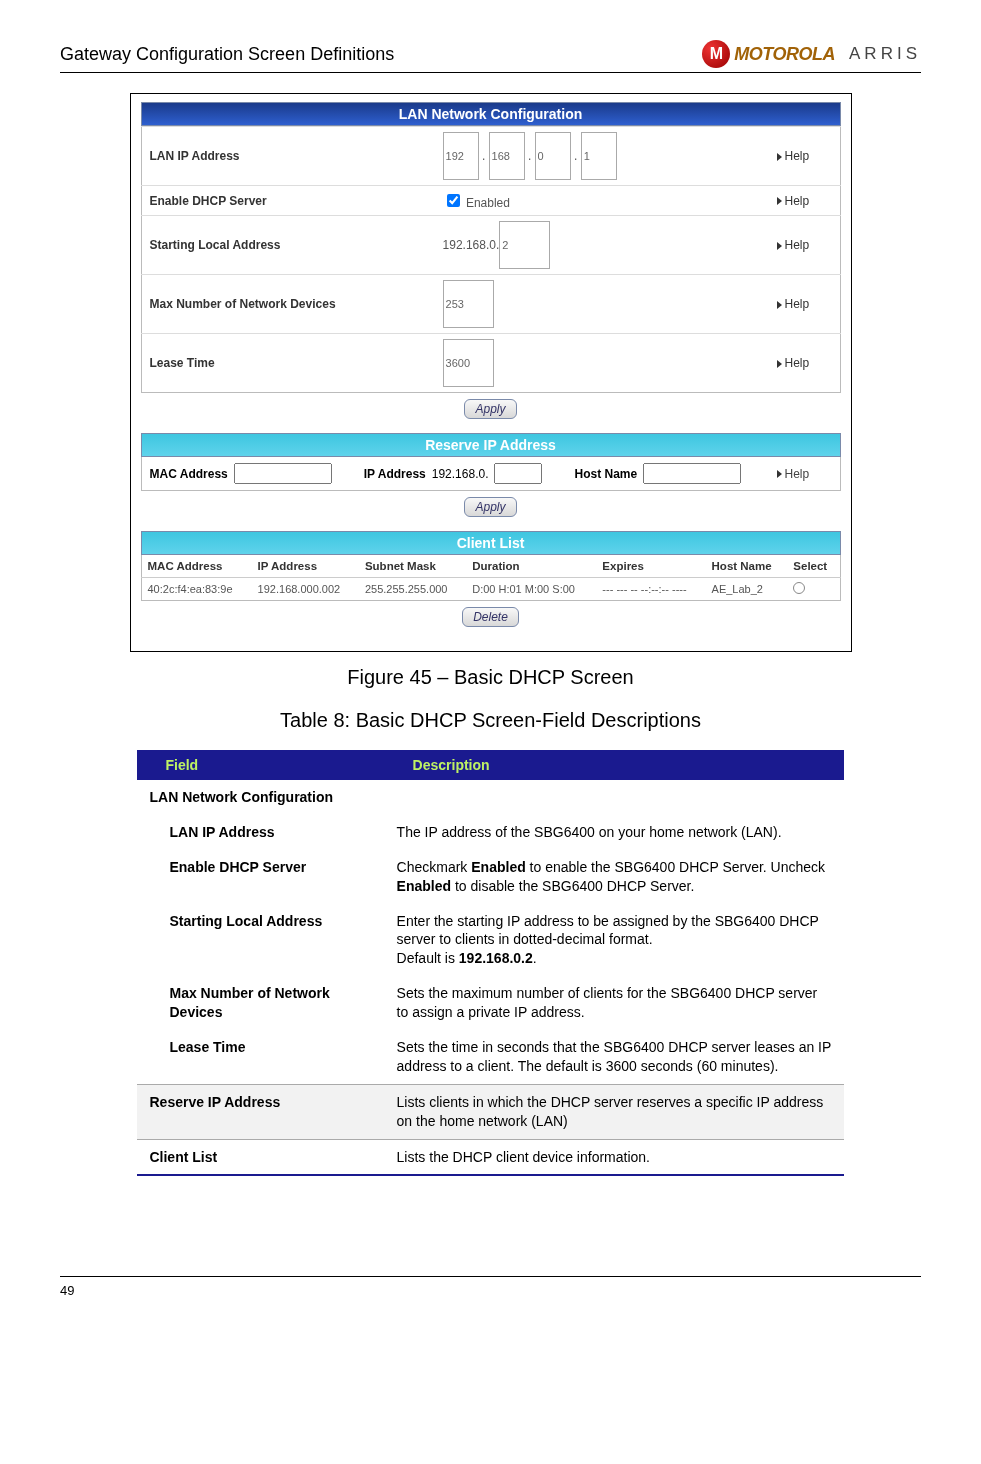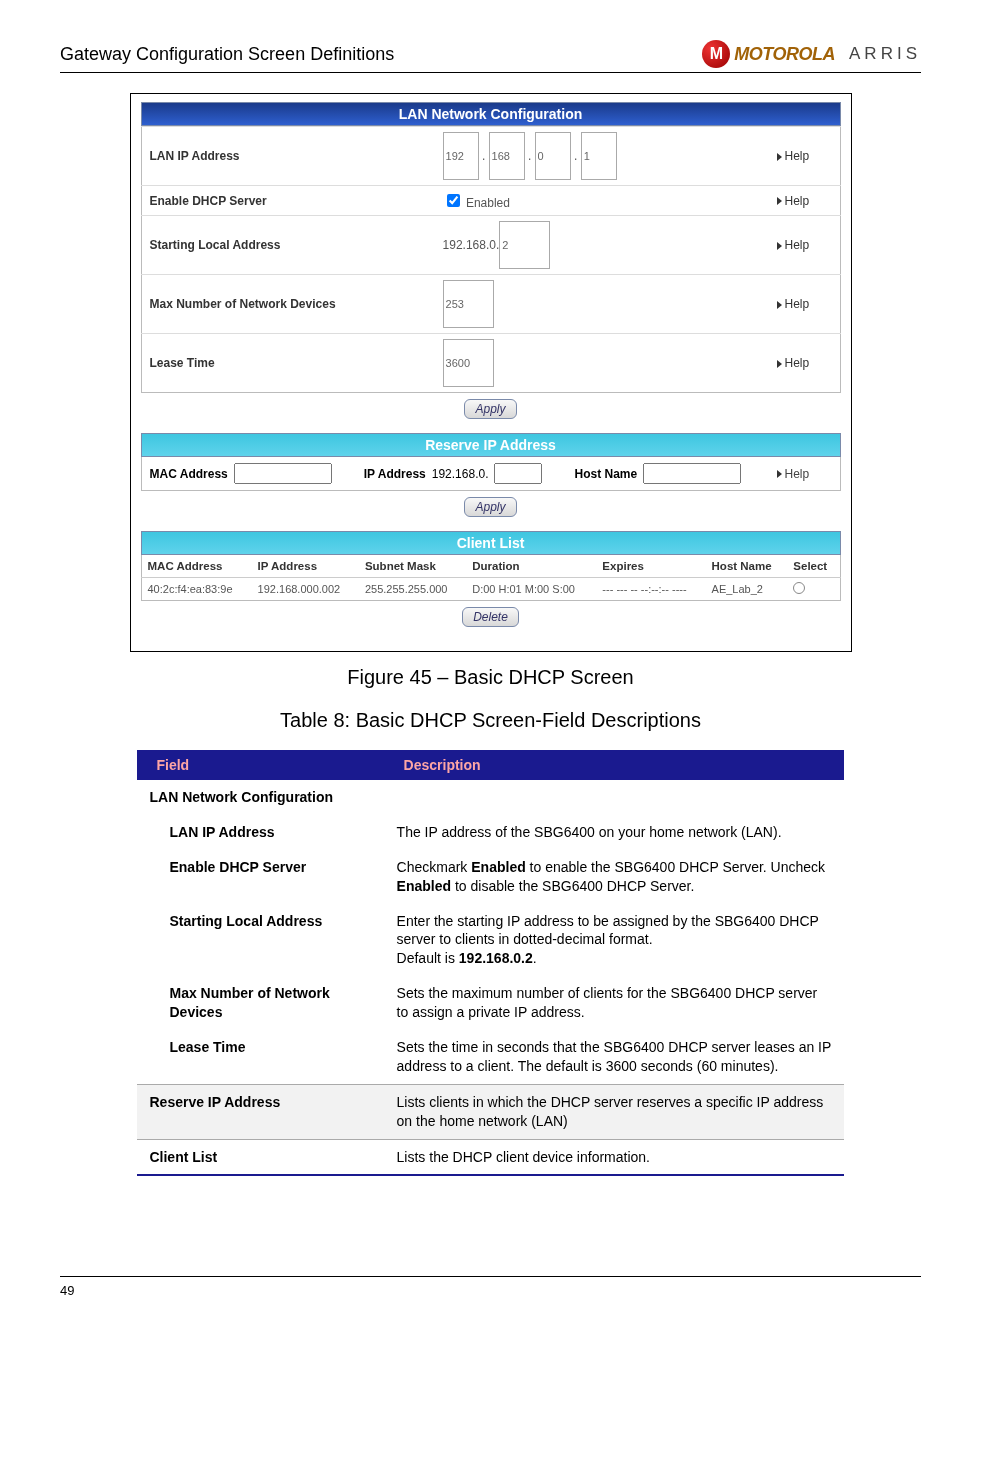--- a/index.html
+++ b/index.html
@@ -171,23 +171,23 @@
   }
   .table-caption { margin: 10px 0 18px 0; }
   table.desc-table {
     width: 82%;
     margin: 0 auto;
     border-collapse: collapse;
     font-size: 14px;
   }
   table.desc-table thead th {
     background: #1a1a8f;
-    color: #fca5a5;
+    color: #bef264;
     text-align: left;
-    padding: 7px 19px;
+    padding: 7px 28px;
     font-weight: bold;
   }
   table.desc-table td {
     padding: 8px 12px;
     vertical-align: top;
     line-height: 1.35;
   }
   .section-label {
     font-weight: bold;
   }

